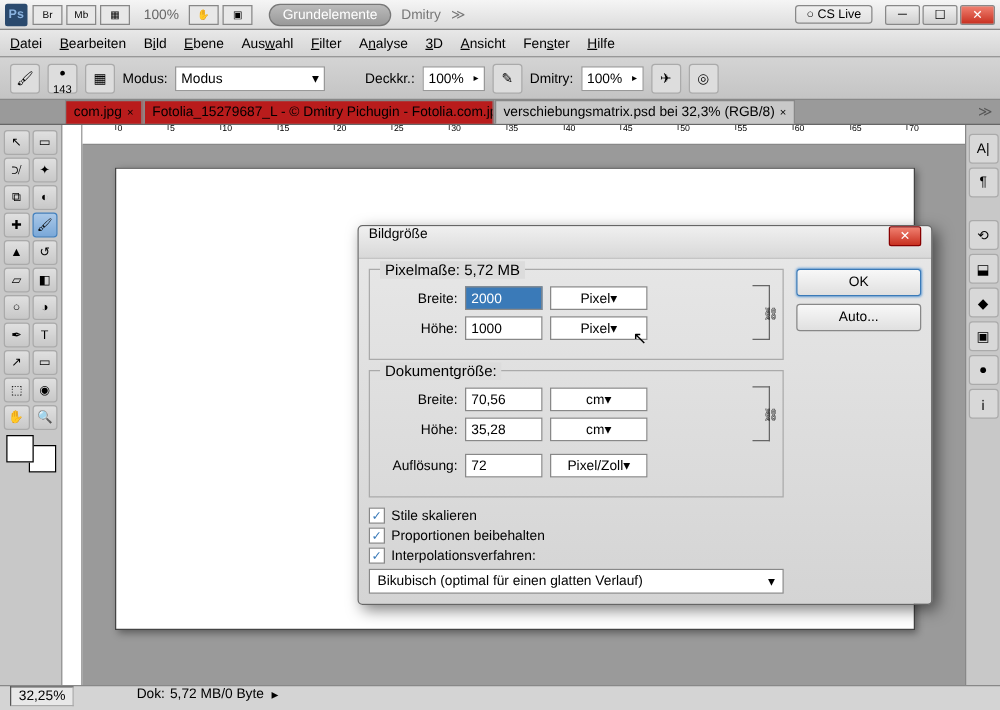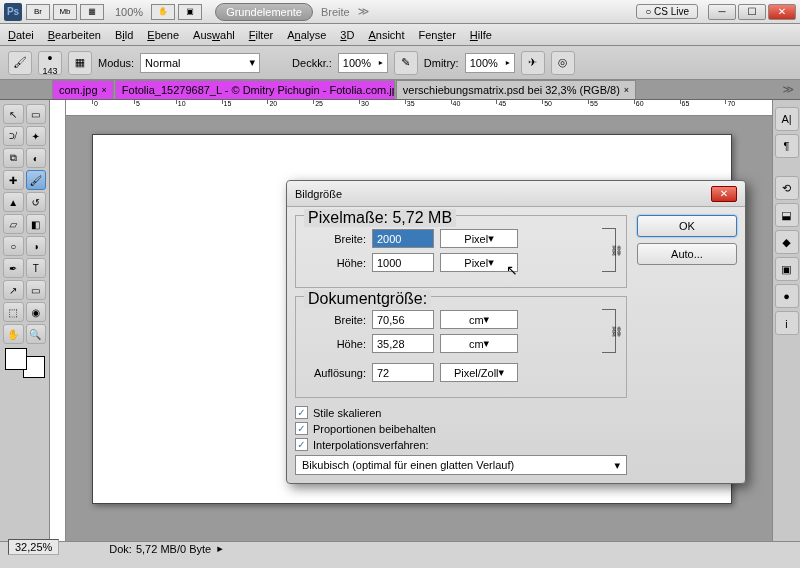--- a/index.html
+++ b/index.html
@@ -18,49 +18,49 @@
 .win-btn{width:28px;height:16px;border:1px solid #888;background:linear-gradient(#f0f0f0,#d0d0d0);border-radius:2px;margin-left:2px;display:flex;align-items:center;justify-content:center;font-size:10px}
 .win-close{background:linear-gradient(#f08070,#c83020);color:#fff}
 .menu-bar{height:22px;background:linear-gradient(#e8e8e8,#d4d4d4);display:flex;align-items:center;padding:0 8px;border-bottom:1px solid #888}
 .menu-item{margin-right:14px;cursor:default}
 .menu-item u{text-decoration:underline}
 .opt-bar{height:34px;background:linear-gradient(#d4d4d4,#c4c4c4);display:flex;align-items:center;padding:0 8px;border-bottom:1px solid #888;gap:6px}
 .ob-icon{width:24px;height:24px;border:1px solid #aaa;background:#ddd;border-radius:3px;display:flex;align-items:center;justify-content:center}
 .ob-field{height:20px;border:1px solid #999;background:#fff;padding:0 4px;display:flex;align-items:center}
 .ob-num{font-size:9px}
 .tabs-row{height:20px;background:#9a9a9a;display:flex;align-items:center;padding-left:52px;border-bottom:1px solid #666}
-.tab{height:19px;background:#d946ef;border:1px solid #888;border-bottom:none;padding:0 6px;display:flex;align-items:center;font-size:10px;margin-right:1px;max-width:200px;overflow:hidden;white-space:nowrap}
+.tab{height:19px;background:#b91c1c;border:1px solid #888;border-bottom:none;padding:0 6px;display:flex;align-items:center;font-size:10px;margin-right:1px;max-width:200px;overflow:hidden;white-space:nowrap}
 .tab.active{background:#c8c8c8}
 .tab-x{margin-left:4px;font-size:9px}
 .work{position:relative;height:468px;display:flex}
 .tools{width:50px;background:#c8c8c8;border-right:1px solid #888;padding:4px 2px}
 .tool-row{display:flex;margin-bottom:2px}
 .tool{width:22px;height:20px;border:1px solid #aaa;background:linear-gradient(#e0e0e0,#c8c8c8);border-radius:3px;margin:0 1px;display:flex;align-items:center;justify-content:center;font-size:10px}
 .tool.sel{background:linear-gradient(#aac8e8,#7aa8d8);border-color:#4080c0}
 .swatch{width:40px;height:30px;margin:4px auto;position:relative}
 .sw-fg{width:22px;height:22px;background:#fff;border:1px solid #000;position:absolute;top:0;left:0}
 .sw-bg{width:22px;height:22px;background:#fff;border:1px solid #000;position:absolute;bottom:0;right:0}
 .canvas-wrap{flex:1;position:relative;background:#9a9a9a}
 .ruler-h{position:absolute;top:0;left:16px;right:0;height:16px;background:#fff;border-bottom:1px solid #888;font-size:8px;overflow:hidden}
 .ruler-v{position:absolute;top:0;left:0;bottom:0;width:16px;background:#fff;border-right:1px solid #888}
 .canvas{position:absolute;top:34px;left:42px;width:640px;height:370px;background:#fff;border:1px solid #444;box-shadow:2px 2px 6px rgba(0,0,0,0.4)}
 .right-pan{width:28px;background:#c8c8c8;border-left:1px solid #888;padding-top:4px}
 .rp-icon{width:24px;height:24px;margin:3px auto;border:1px solid #aaa;background:#d8d8d8;border-radius:3px;display:flex;align-items:center;justify-content:center;font-size:11px}
-.status{position:absolute;bottom:0;left:0;right:0;height:20px;background:#d4d4d4;border-top:1px solid #888;display:flex;align-items:flex-end;padding:13px 8px;font-size:10px}
+.status{position:absolute;bottom:0;left:0;right:0;height:20px;background:#d4d4d4;border-top:1px solid #888;display:flex;align-items:flex-start;padding:0 8px;font-size:10px}
 .status-box{border:1px inset #aaa;padding:1px 6px;margin-right:10px;background:#e8e8e8}
 .dialog{position:absolute;top:180px;left:286px;width:460px;background:linear-gradient(#e8e8e8,#d4d4d4);border:1px solid #666;box-shadow:4px 4px 12px rgba(0,0,0,0.5);border-radius:4px}
-.dlg-title{height:26px;background:linear-gradient(#f0f0f0,#d8d8d8);display:flex;align-items:center;padding:0 8px;border-bottom:1px solid #aaa;border-radius:4px 4px 0 0}
+.dlg-title{height:26px;background:linear-gradient(#f0f0f0,#d8d8d8);display:flex;padding:0 8px;border-bottom:1px solid #aaa;border-radius:4px 4px 0 0}
 .dlg-close{width:26px;height:16px;background:linear-gradient(#f08070,#c83020);color:#fff;border:1px solid #800;border-radius:2px;display:flex;align-items:center;justify-content:center;font-size:10px}
 .dlg-body{padding:8px;display:flex;gap:10px}
 .dlg-left{flex:1}
 .dlg-right{width:100px;display:flex;flex-direction:column;gap:6px}
 .dlg-btn{height:22px;border:1px solid #888;background:linear-gradient(#f8f8f8,#e0e0e0);border-radius:3px;display:flex;align-items:center;justify-content:center;font-size:11px}
 .dlg-btn.primary{border:1px solid #3a7ab8;box-shadow:0 0 2px #5a9ad8}
 .fieldset{border:1px solid #aaa;padding:8px 10px 10px;margin-bottom:8px;position:relative}
-.legend{position:absolute;top:-7px;left:8px;background:#dcdcdc;padding:0 4px;font-size:16px}
+.legend{position:absolute;top:-7px;left:8px;background:#dcdcdc;padding:0 4px;font-size:12px}
 .form-row{display:flex;align-items:center;margin:5px 0;gap:6px}
 .form-lbl{width:60px;text-align:right}
 .form-inp{width:62px;height:19px;border:1px solid #888;background:#fff;padding:0 4px;font-size:11px}
 .form-inp.sel{background:#3a7ab8;color:#fff}
 .form-sel{width:78px;height:19px;border:1px solid #888;background:#fff;padding:0 4px;display:flex;align-items:center;justify-content:center}
 .link-br{width:14px;border-right:1px solid #666;border-top:1px solid #666;border-bottom:1px solid #666;height:44px;margin-top:4px;position:relative}
 .link-ic{position:absolute;right:-8px;top:16px;font-size:10px}
 .chk-row{display:flex;align-items:center;margin:3px 0;gap:5px}
 .chk{width:13px;height:13px;border:1px solid #888;background:#fff;display:flex;align-items:center;justify-content:center;color:#3a7ab8;font-size:10px}
 .interp-sel{width:100%;height:20px;border:1px solid #888;background:#fff;padding:0 6px;display:flex;align-items:center;justify-content:space-between;margin-top:4px}
@@ -73,21 +73,21 @@
 <div class="title-bar">
   <div class="ps-icon">Ps</div>
   <div class="t-btn">Br</div>
   <div class="t-btn">Mb</div>
   <div class="t-btn">▦</div>
   <span class="zoom-pct">100%</span>
   <div class="t-btn">✋</div>
   <div class="t-btn">▣</div>
   <div class="t-sep"></div>
   <div class="essen">Grundelemente</div>
-  <span class="title-lbl">Breite</span>
+  <span class="title-lbl">Dmitry</span>
   <span class="title-lbl">≫</span>
   <div class="spacer"></div>
   <div class="cs">CS Live</div>
   <div class="win-btns">
     <div class="win-btn">─</div>
     <div class="win-btn">☐</div>
     <div class="win-btn win-close">✕</div>
   </div>
 </div>
 
@@ -107,21 +107,21 @@
 
 <div class="opt-bar">
   <div class="ob-icon">🖌</div>
   <div class="ob-icon" style="flex-direction:column">
       <span style="font-size:14px">•</span>
       <span class="ob-num">143</span>
     </div>
   <div class="ob-icon">▦</div>
   <span>Modus:</span>
   <div class="ob-field" style="width:120px">
-      <span>Normal</span>
+      <span>Modus</span>
       <span style="margin-left:auto">▾</span>
     </div>
   <span style="width:20px"></span>
   <span>Deckkr.:</span>
   <div class="ob-field" style="width:50px">
       <span>100%</span>
       <span style="margin-left:auto;font-size:8px">▸</span>
     </div>
   <div class="ob-icon">✎</div>
   <span>Dmitry:</span>

